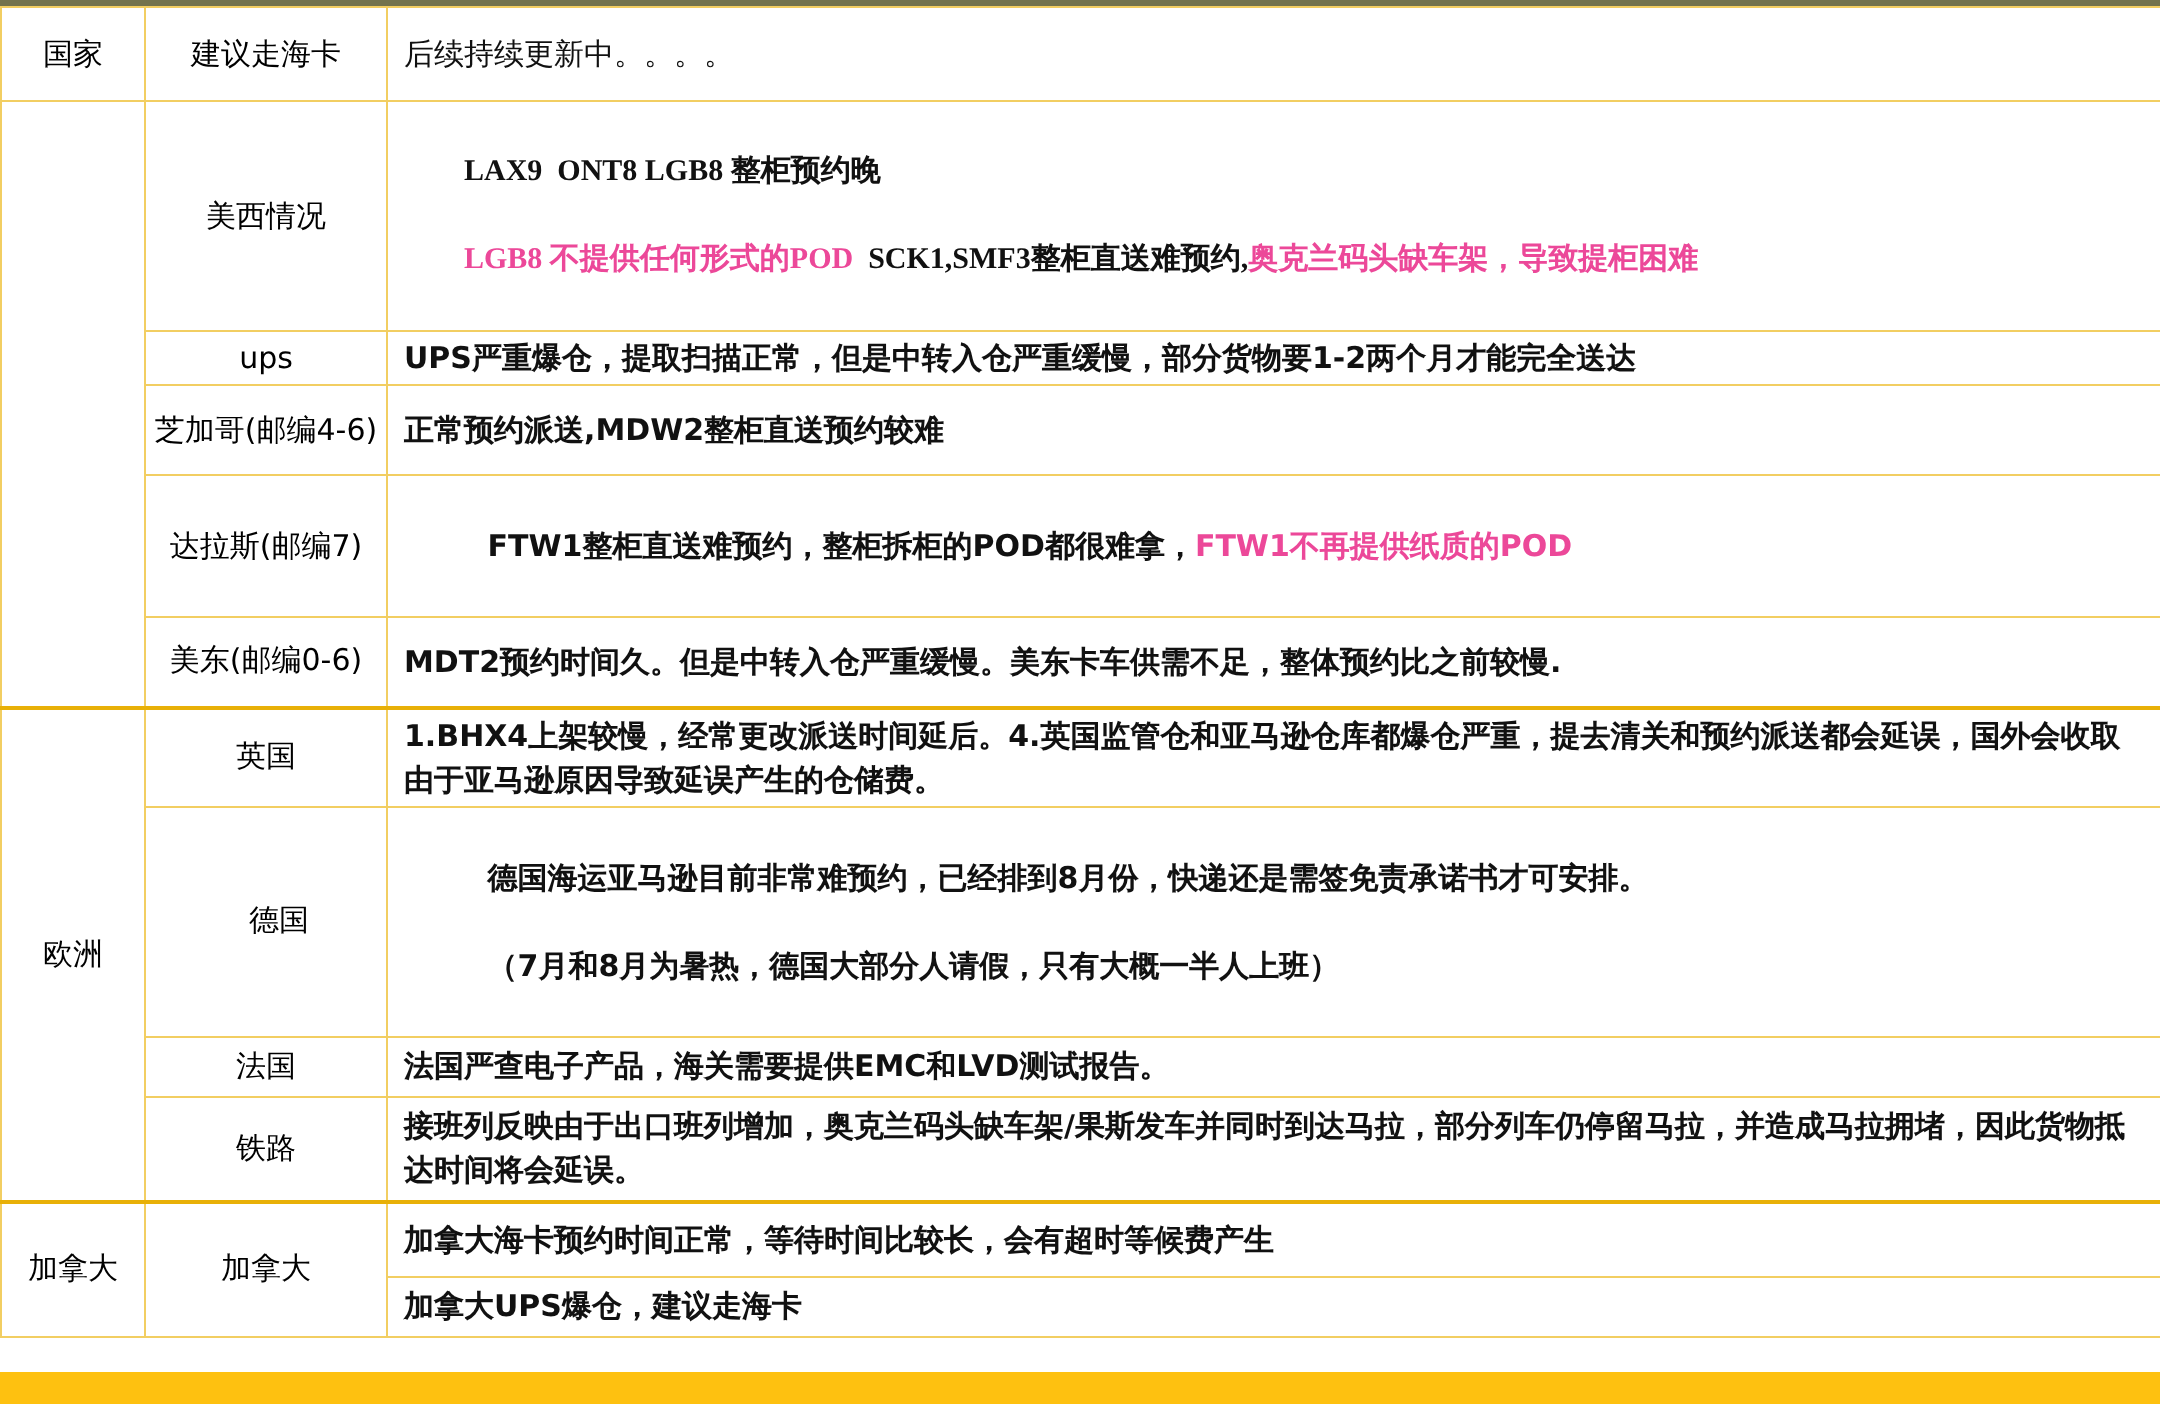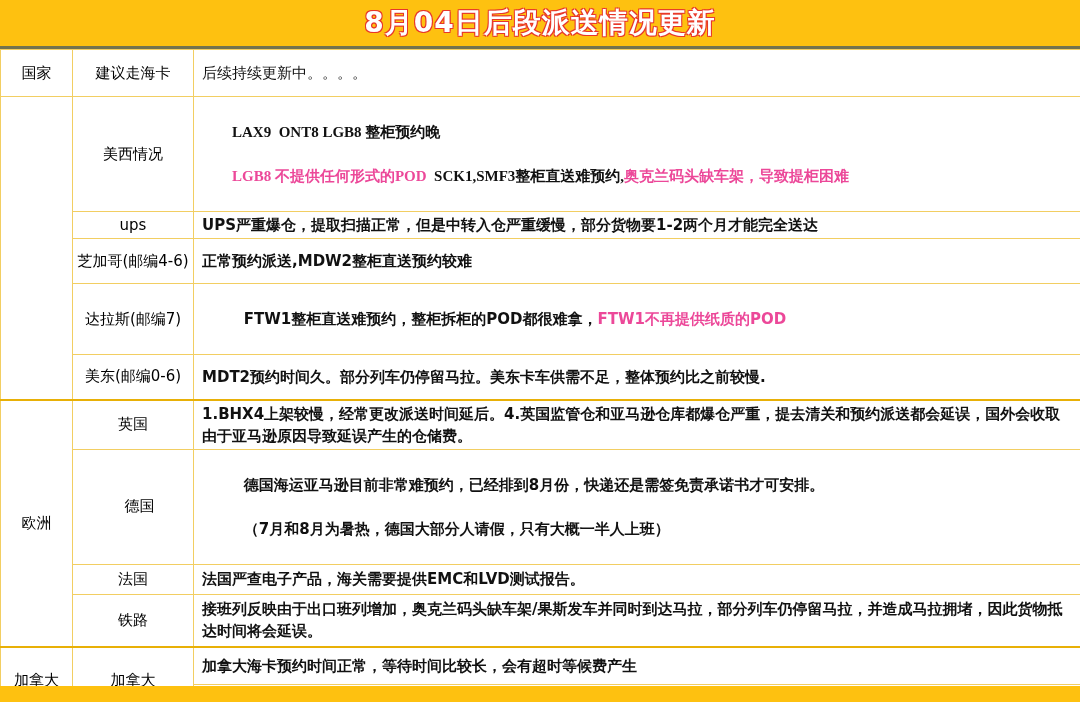--- a/index.html
+++ b/index.html
@@ -54,23 +54,20 @@
   .bottom-bar {
     position: absolute; bottom: 0; left: 0;
     width: 1080px; height: 16px; background: #FEC110;
   }
 </style>
 </head>
 <body>
 
 <div class="page">
 
-  <div class="banner">
-    <span class="banner-title">8月04日后段派送情况更新</span>
-  </div>
   <div class="banner-divider"></div>
 
   <table class="main">
     <colgroup>
         <col class="c1">
         <col class="c2">
         <col class="c3">
       </colgroup>
 
     <tbody>
@@ -97,21 +94,21 @@
       <td class="content h45">正常预约派送,MDW2整柜直送预约较难</td>
     </tr>
     <tr>
       <td class="agent h40">达拉斯(邮编7)</td>
       <td class="content h40">
         <span>FTW1整柜直送难预约，整柜拆柜的POD都很难拿，</span><span class="red">FTW1不再提供纸质的POD</span>
       </td>
     </tr>
     <tr>
       <td class="agent h45">美东(邮编0-6)</td>
-      <td class="content h45">MDT2预约时间久。部分列车仍停留马拉。美东卡车供需不足，整体预约比之前较慢.</td>
+      <td class="content h45">MDT2预约时间久。但是中转入仓严重缓慢。美东卡车供需不足，整体预约比之前较慢.</td>
     </tr>
 
     <tr class="sec">
       <td class="country" rowspan="4">欧洲</td>
       <td class="agent h46r">英国</td>
       <td class="content h46r">1.BHX4上架较慢，经常更改派送时间延后。4.英国监管仓和亚马逊仓库都爆仓严重，提去清关和预约派送都会延误，国外会收取由于亚马逊原因导致延误产生的仓储费。</td>
     </tr>
     <tr>
       <td class="agent h57">德国</td>
       <td class="content h57 wide-lines">

